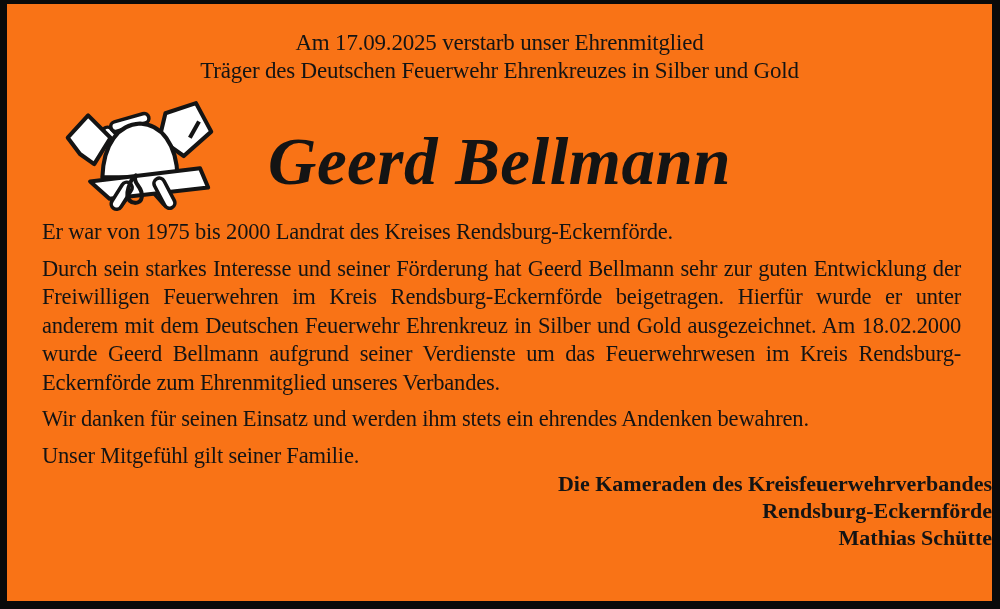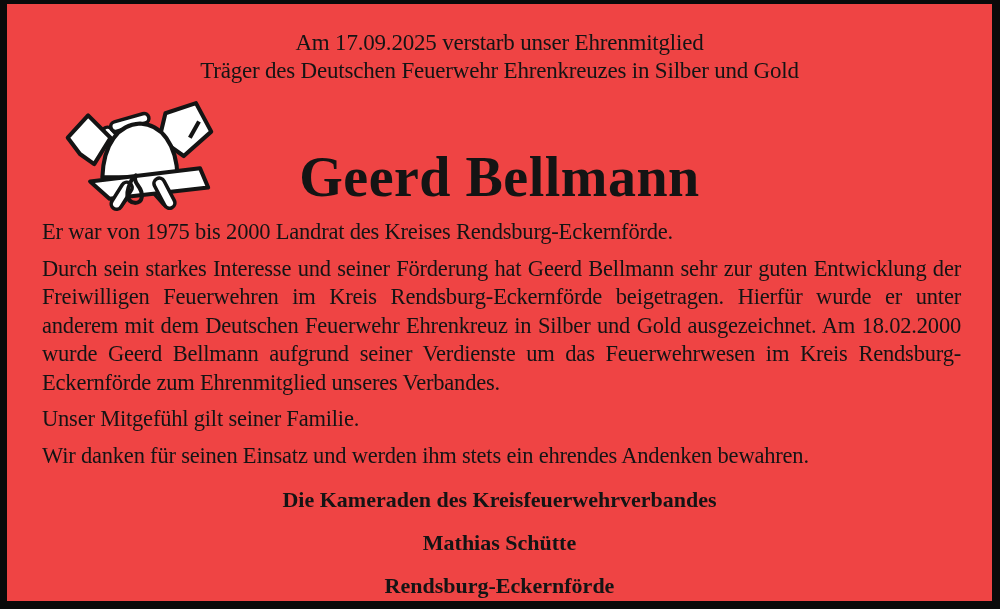--- a/index.html
+++ b/index.html
@@ -1,20 +1,20 @@
 <!DOCTYPE html>
 <html><head>
 <meta charset="utf-8">
 <style>
   html,body{margin:0;padding:0;background:#ffffff;}
   .page{
     position:relative;
     width:1000px;height:609px;
     box-sizing:border-box;
-    background:#ef4444;
+    background:#f97316;
     color:#141414;
     border-style:solid;
     border-color:#0a0a0a;
     border-width:4px 8px 8px 7px;
     font-family:"Liberation Serif", serif;
     overflow:hidden;
   }
   .header{
     position:absolute;top:25px;left:0;right:0;
     text-align:center;
@@ -26,39 +26,38 @@
     width:156px;height:116px;
   }
   .title{
     position:absolute;top:98px;left:0;right:0;
     text-align:center;
     font-weight:bold;font-size:22px;line-height:26px;
   }
   .name{
     position:absolute;top:120px;left:0;right:0;
     text-align:center;
-    font-weight:bold;
-    font-size:56px;line-height:74px;
+    font-style:italic;font-weight:bold;
+    font-size:67px;line-height:74px;
     letter-spacing:0.5px;
-    margin-top:16px;
   }
   .bodytext{
     position:absolute;left:31px;right:31px;top:214px;
     font-size:22.5px;
     letter-spacing:-0.2px;
   }
   .bodytext p{margin:0 0 8px 4px;line-height:28.5px;}
   .bodytext p.justify{text-align:justify;}
   .signature{
     position:absolute;left:0;right:0;top:466px;
     text-align:center;
     font-weight:bold;
     font-size:22px;line-height:27px;
   }
-  .signature div{margin:16px;}
+  .signature div{margin:0;text-align:right;}
 </style>
 </head>
 <body>
 
 <div class="page">
 
   <div class="header">
     <div>Am 17.09.2025 verstarb unser Ehrenmitglied</div>
     <div>Träger des Deutschen Feuerwehr Ehrenkreuzes in Silber und Gold</div>
   </div>
@@ -93,23 +92,23 @@
 
     <path d="M69,80 C61,95 62,104 71,105 C79,105 80,96 74,88 C71,84 70,81 72,78" fill="none" stroke="#141414" stroke-width="4" stroke-linecap="round"></path>
   </svg>
 
 
   <div class="name">Geerd Bellmann</div>
 
   <div class="bodytext">
     <p>Er war von 1975 bis 2000 Landrat des Kreises Rendsburg-Eckernförde.</p>
     <p class="justify">Durch sein starkes Interesse und seiner Förderung hat Geerd Bellmann sehr zur guten Entwicklung der Freiwilligen Feuerwehren im Kreis Rendsburg-Eckernförde beigetragen. Hierfür wurde er unter anderem mit dem Deutschen Feuerwehr Ehrenkreuz in Silber und Gold ausgezeichnet. Am 18.02.2000 wurde Geerd Bellmann aufgrund seiner Verdienste um das Feuerwehrwesen im Kreis Rendsburg-Eckernförde zum Ehrenmitglied unseres Verbandes.</p>
+    <p>Wir danken für seinen Einsatz und werden ihm stets ein ehrendes Andenken bewahren.</p>
     <p>Unser Mitgefühl gilt seiner Familie.</p>
-    <p>Wir danken für seinen Einsatz und werden ihm stets ein ehrendes Andenken bewahren.</p>
   </div>
 
   <div class="signature">
     <div>Die Kameraden des Kreisfeuerwehrverbandes</div>
+    <div>Rendsburg-Eckernförde</div>
     <div>Mathias Schütte</div>
-    <div>Rendsburg-Eckernförde</div>
   </div>
 
 </div>
 
 </body></html>

